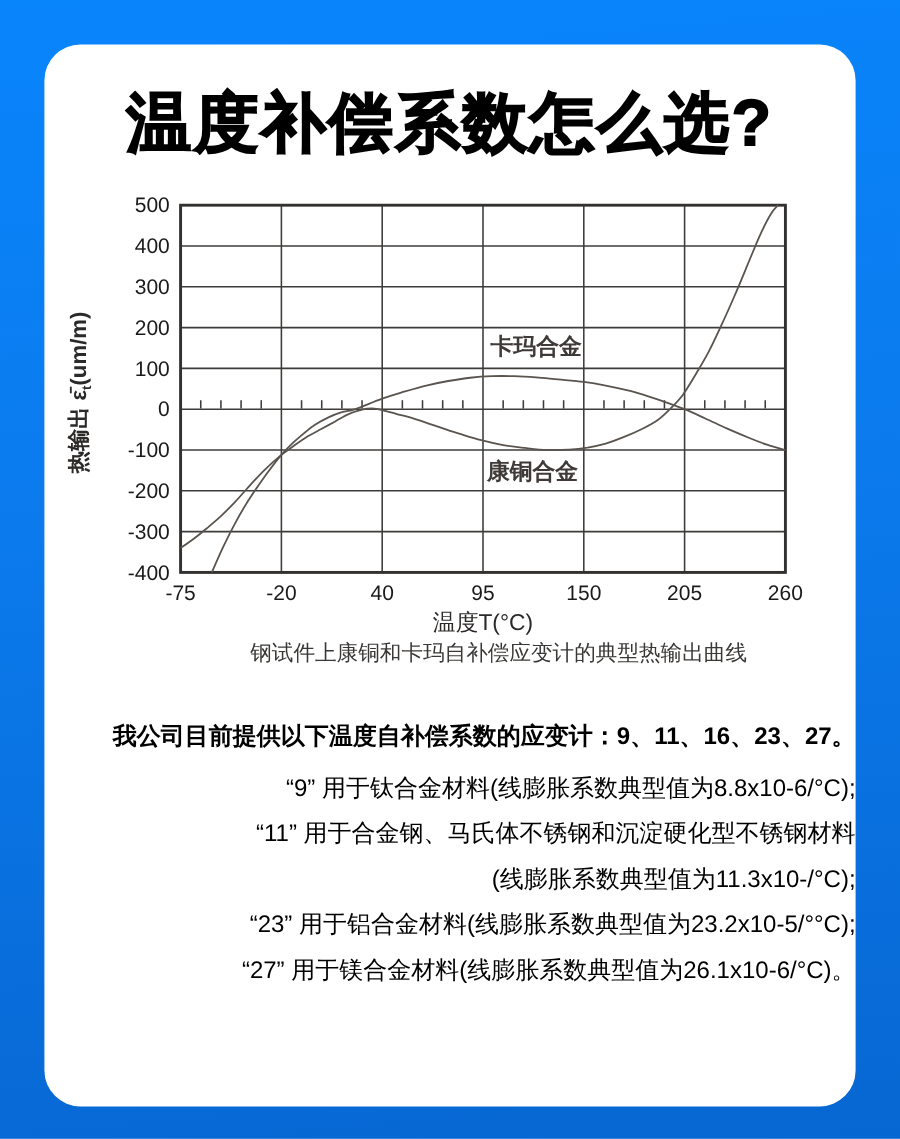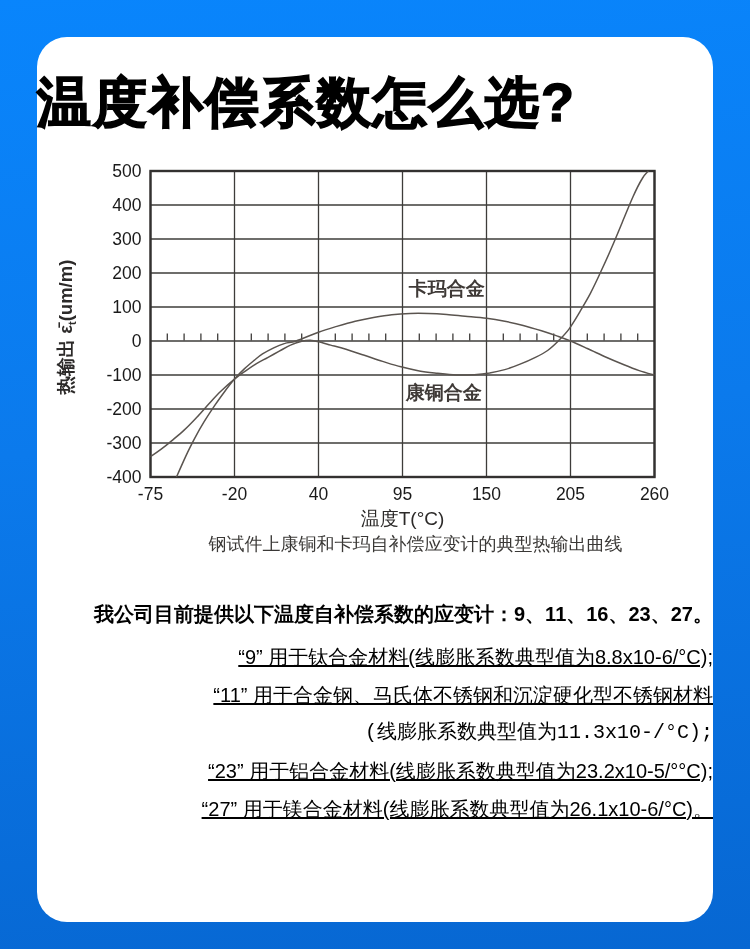--- a/index.html
+++ b/index.html
@@ -7,33 +7,33 @@
     width:750px;height:949px;position:relative;overflow:hidden;
     font-family:"Liberation Sans","DejaVu Sans",sans-serif;
     background:linear-gradient(175deg,#0985fc 0%,#0b7aec 45%,#0767d2 100%);
   }
   .card{
     position:absolute;left:37px;top:37px;width:676px;height:885px;
     background:#ffffff;border-radius:30px;
   }
   .title{
     position:absolute;left:0;top:30px;width:100%;margin:0;
-    text-align:left;font-size:54px;font-weight:900;color:#000;
+    text-align:center;font-size:54px;font-weight:900;color:#000;
     letter-spacing:2px;-webkit-text-stroke:1.5px #000;
   }
   .chart{
     position:absolute;left:0;top:120px;width:732px;height:404px;
   }
   .bodytext{
     position:absolute;left:0;top:558px;width:100%;color:#000;text-align:right;
   }
   .bodytext p{margin:0;line-height:38px;font-size:20px;white-space:nowrap;}
   .bodytext .intro{font-weight:bold;font-size:20px;margin-bottom:5px;padding-left:28px;}
-  .bodytext .q{padding-left:23px;text-decoration:underline;}
-  .bodytext .paren{padding-left:22px;font-family:Liberation Mono, monospace;}
+  .bodytext .q{padding-left:23px;}
+  .bodytext .paren{padding-left:22px;}
 </style>
 </head>
 <body>
 
 <div class="card">
   <h1 class="title">温度补偿系数怎么选?</h1>
 
   <div class="chart" id="chart"><svg viewBox="0 0 676 404" width="676" height="404">
         <g stroke="#3e3c3a" stroke-width="1.3">
           <line x1="113.5" y1="14" x2="617.5" y2="14"></line>

